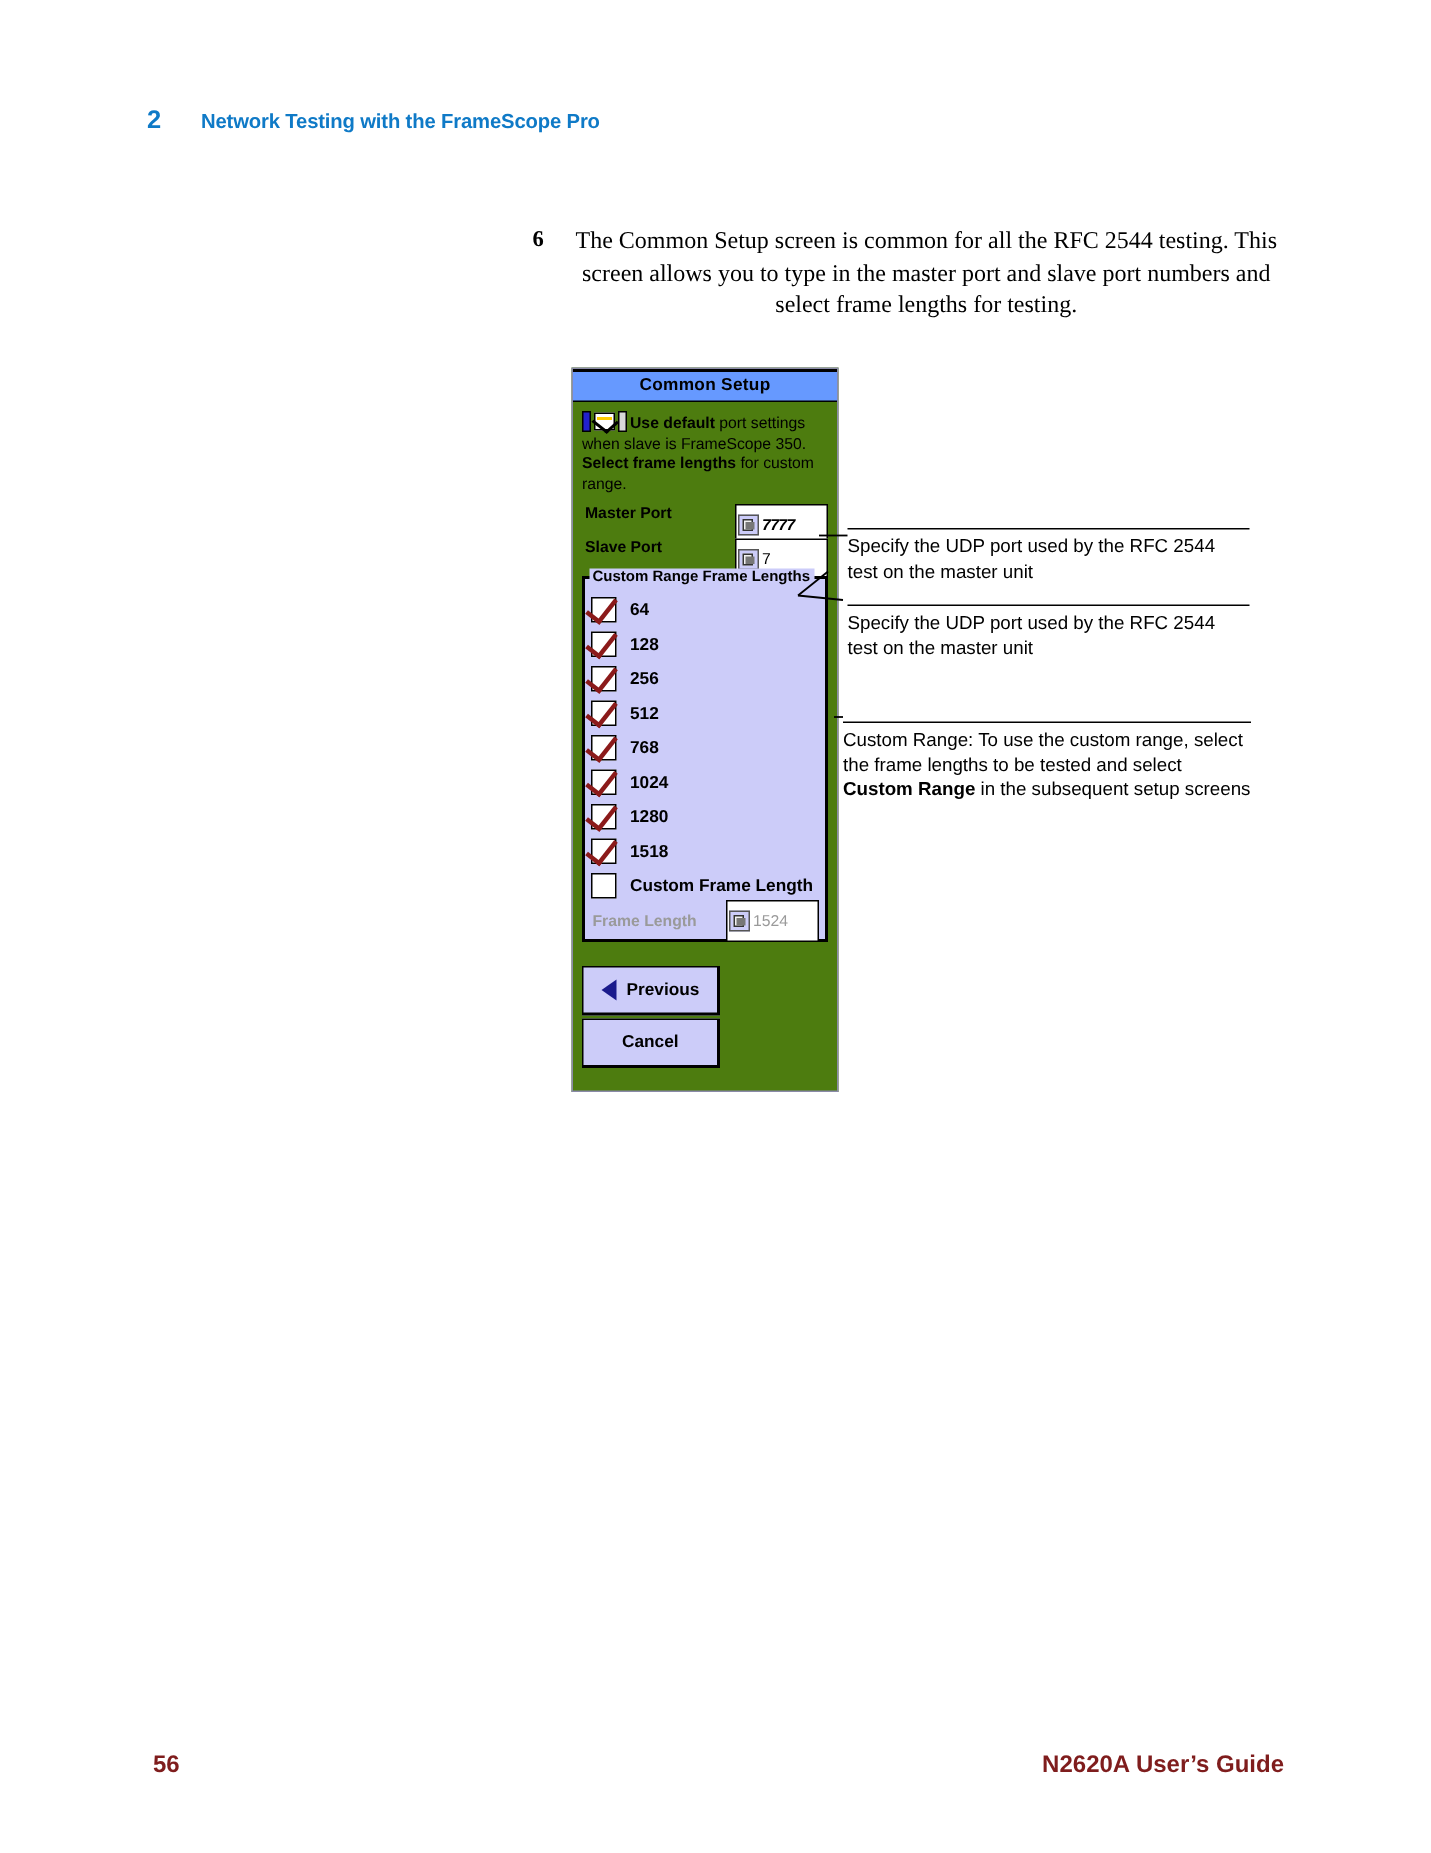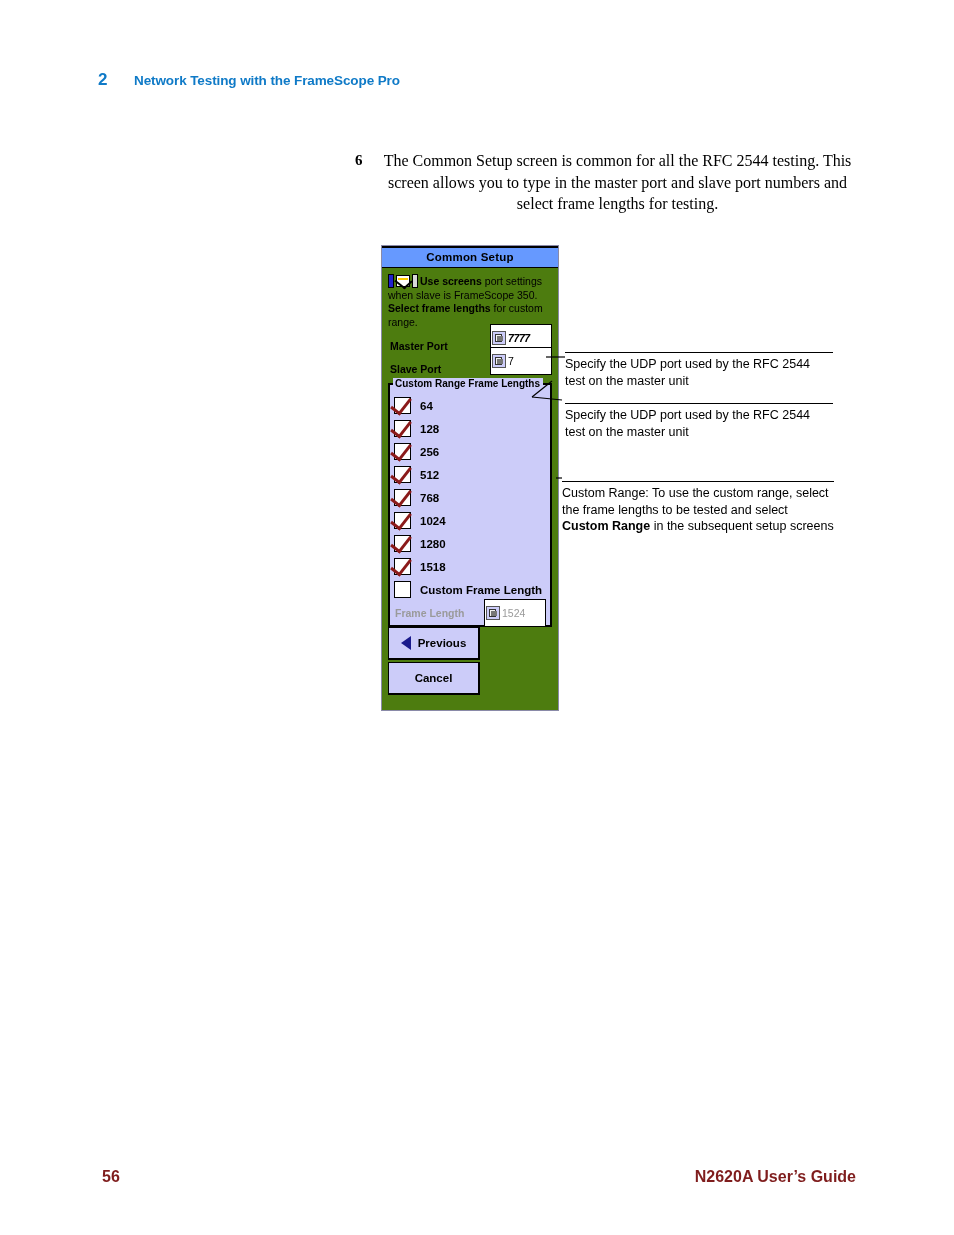--- a/index.html
+++ b/index.html
@@ -132,21 +132,21 @@
     width: 11px; height: 9px;
     border-right: 2px solid #000;
     border-bottom: 2px solid #000;
     transform: rotate(38deg) skewX(-10deg);
   }
   .tip-b { font-weight: bold; }
 
   
   .port-row {
     display: flex;
-    align-items: flex-end;
+    align-items: flex-start;
     margin: 6px 0 0 0;
     height: 17px;
   }
   .port-label {
     font-size: 10.5px;
     font-weight: bold;
     color: #000;
     flex: 1 1 auto;
     padding-left: 2px;
   }
@@ -256,21 +256,21 @@
     color: #9a9a9a;
     font-weight: bold;
     flex: 1 1 auto;
     padding-left: 1px;
   }
 
   
   .btn-area {
     position: relative;
     height: 83px;
-    margin-top: 0;
+    margin-top: 16px;
   }
   .btn {
     position: absolute;
     box-sizing: border-box;
     border: 1px solid #000;
     display: flex;
     align-items: center;
     justify-content: center;
     font-size: 11.5px;
     font-weight: bold;
@@ -376,21 +376,21 @@
   <div class="titlebar">Common Setup</div>
 
   <div class="panel-body">
 
     <div class="tip-row">
       <span class="tip-icon">
         <span class="bar-l"></span>
         <span class="pad"></span>
         <span class="tick"></span>
         <span class="bar-r"></span>
-      </span><span class="tip-b">Use screens</span><span> port settings when slave is FrameScope 350. </span><span class="tip-b">Select frame lengths</span><span> for custom range.</span>
+      </span><span class="tip-b">Use default</span><span> port settings when slave is FrameScope 350. </span><span class="tip-b">Select frame lengths</span><span> for custom range.</span>
     </div>
 
     <div class="port-row">
       <span class="port-label">Master Port</span>
       <span class="spin-field">
         <span class="spin-btn"></span>
         <span class="spin-value italic">7777</span>
       </span>
     </div>
 

